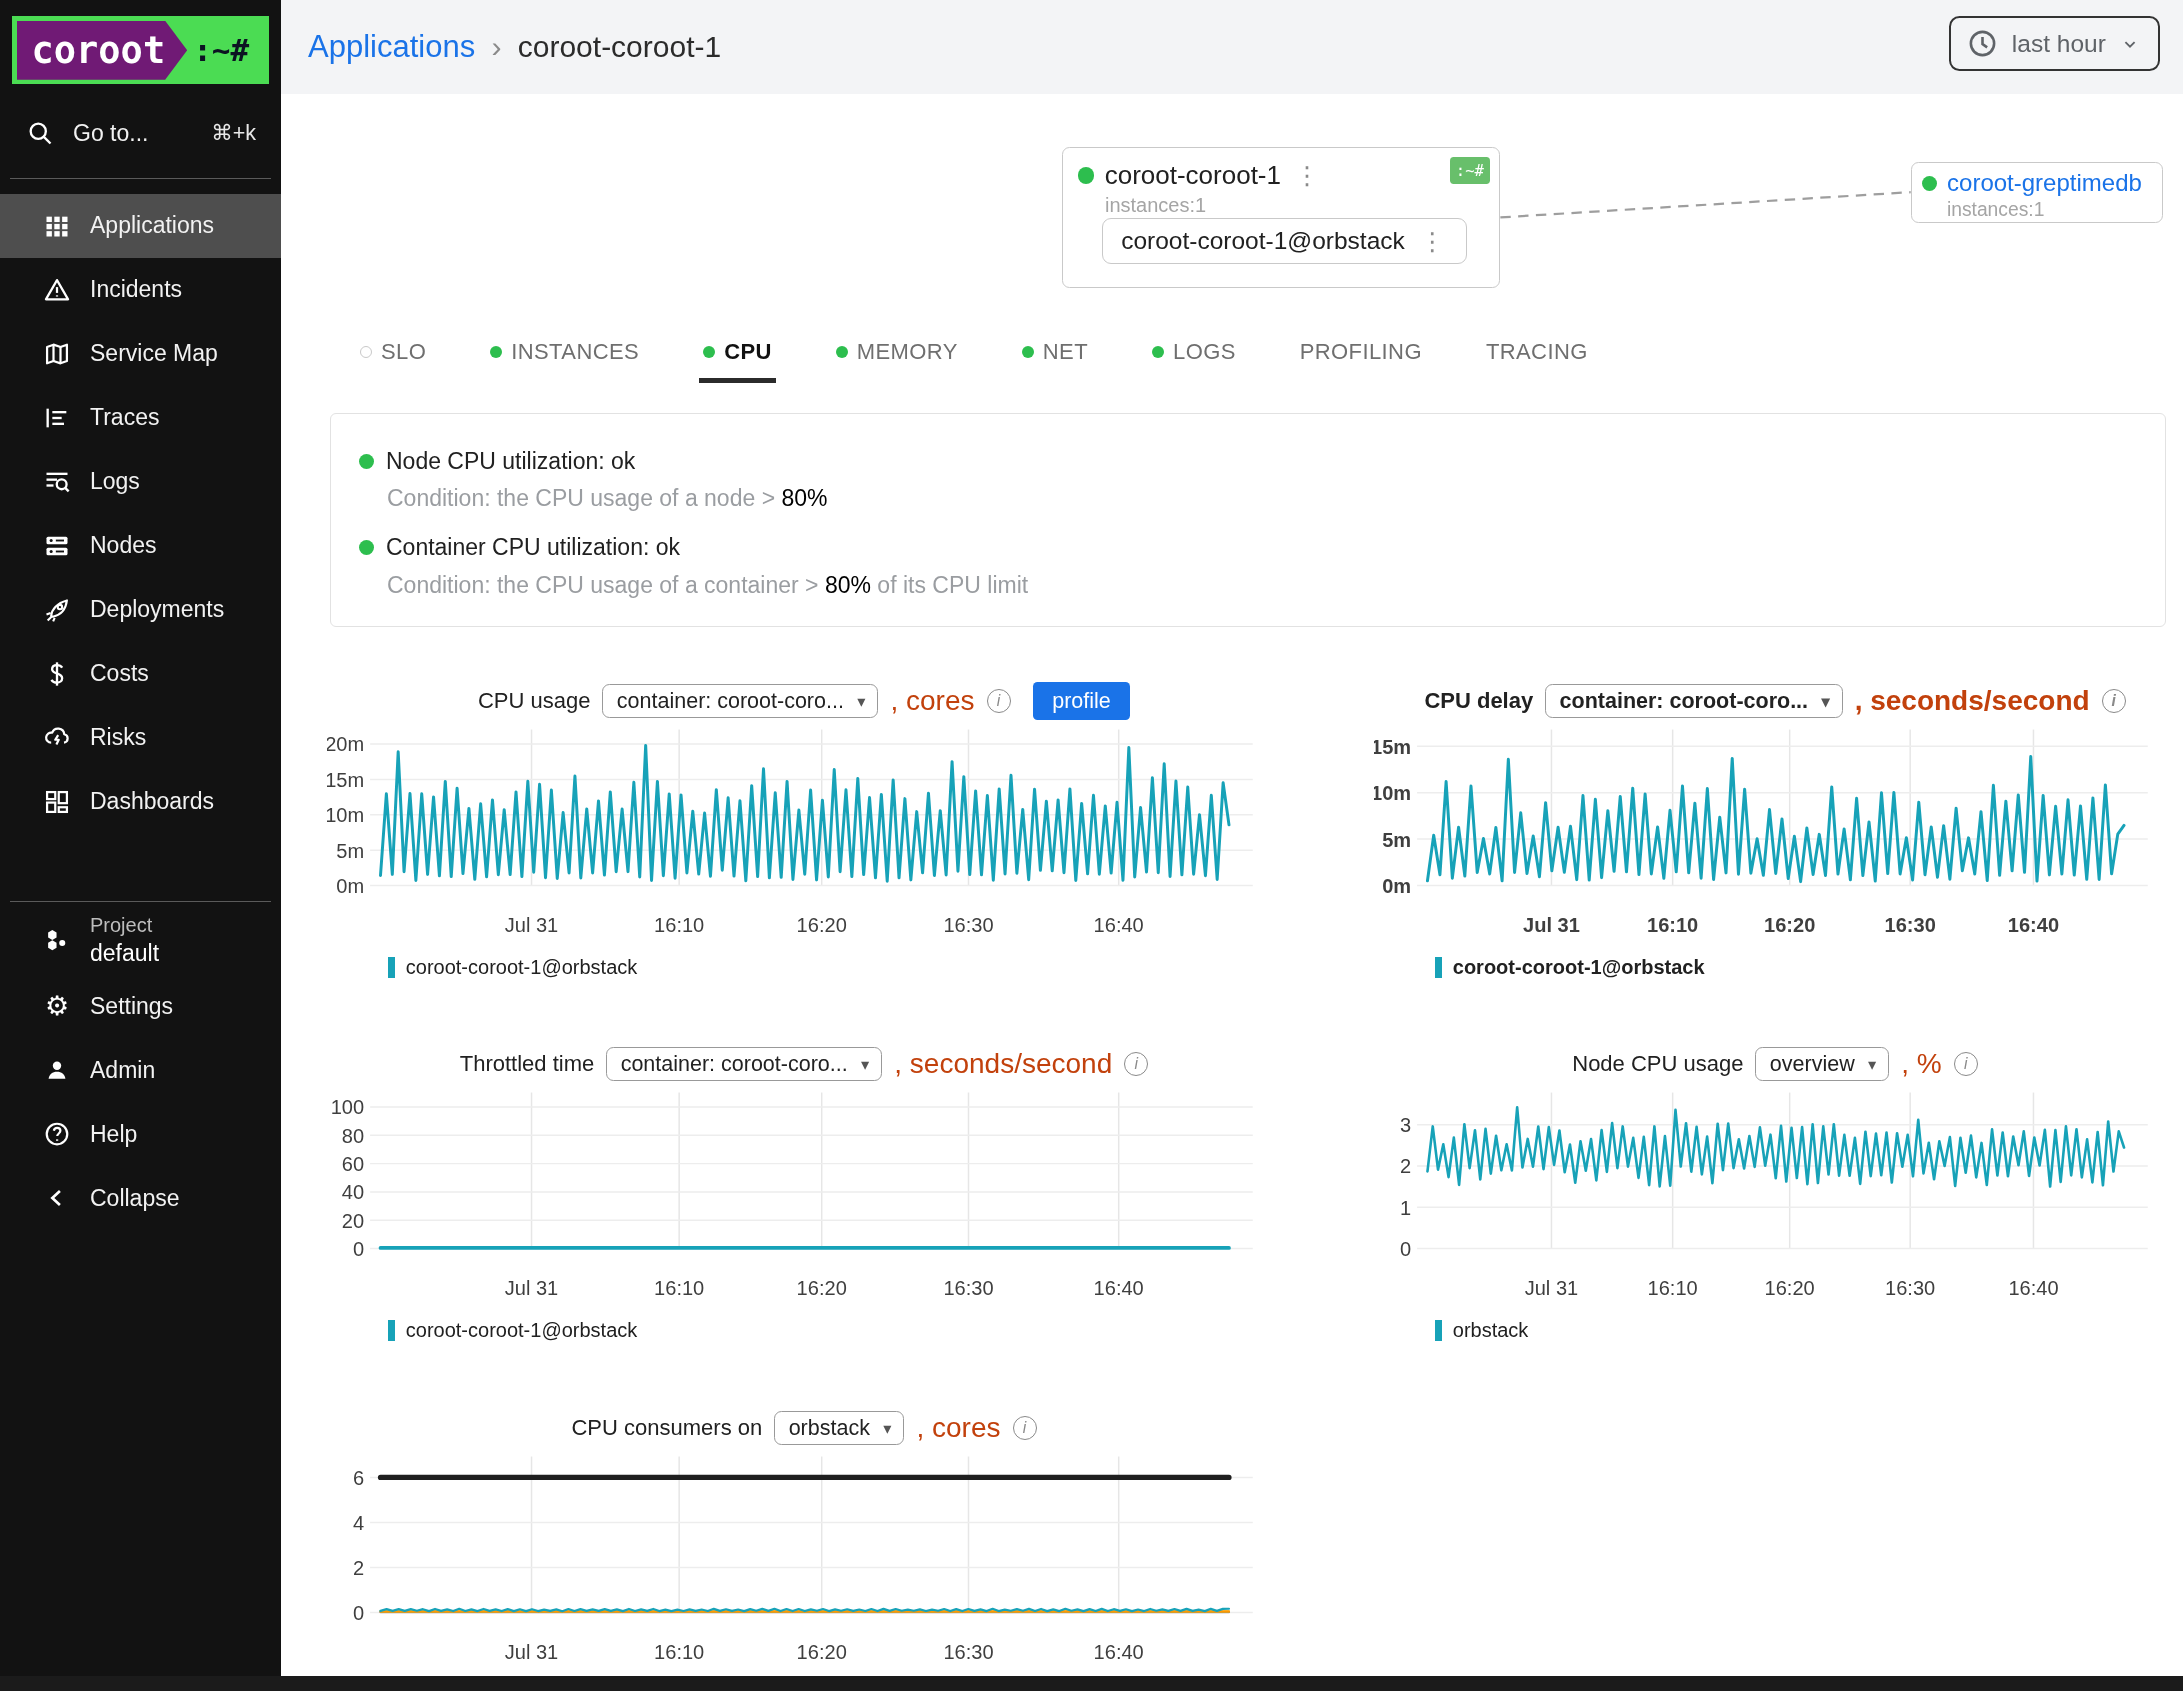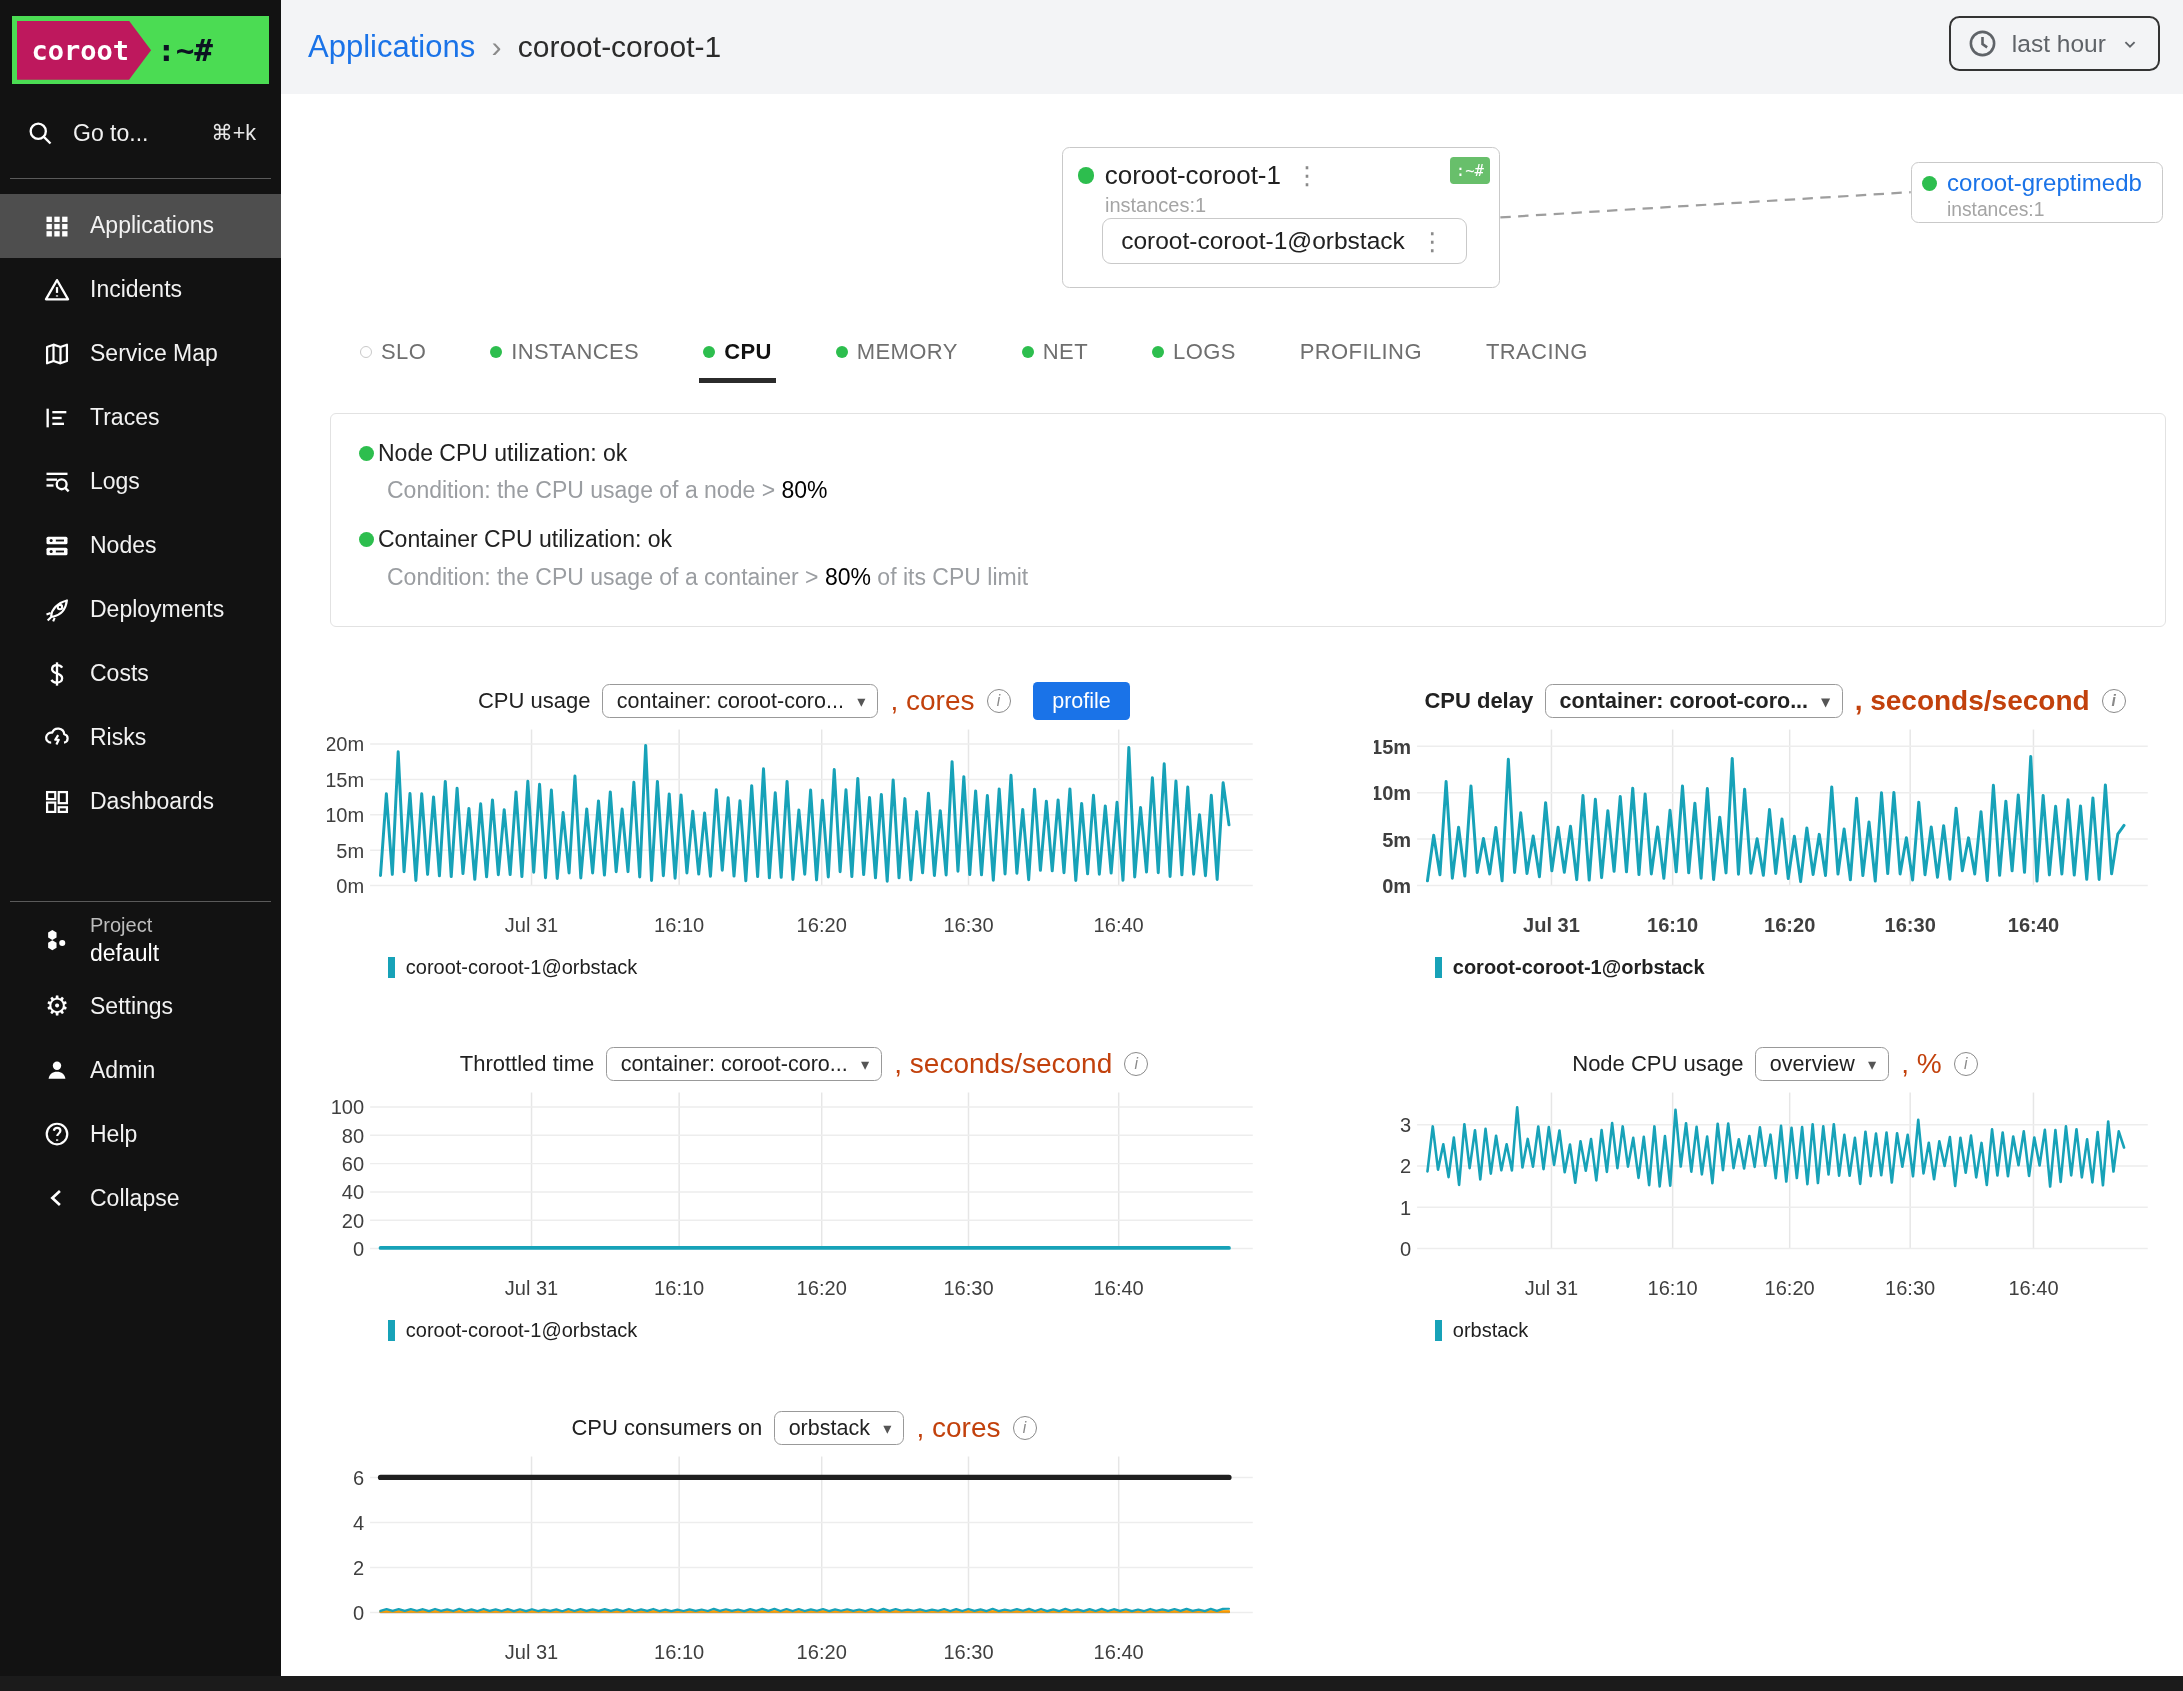--- a/index.html
+++ b/index.html
@@ -2,22 +2,22 @@
 <html style="font-size:12px"><head>
 <meta charset="utf-8">
 <style>
   html,body{margin:0;padding:0;background:#ffffff;}
   .app{position:relative;width:2183px;height:1692px;overflow:hidden;background:#fff;
        font-family:"Liberation Sans",sans-serif;color:#212121;}
 
   
   .sidebar{position:absolute;left:0;top:0;width:281px;height:1692px;background:#121212;color:#f2f2f2;z-index:4;}
   .logo{margin:16.3px 12px 18px 12px;height:68px;background:#4bdc53;display:flex;align-items:stretch;padding:4.5px;box-sizing:border-box;}
-  .logo-dark{flex:0 0 auto;display:flex;align-items:center;background:#be185d;color:#fff;
-    font-family:"DejaVu Sans Mono",monospace;font-weight:bold;font-size:27px;padding:0 22px 0 15px;
+  .logo-dark{flex:0 0 auto;display:flex;align-items:center;background:#701a75;color:#fff;
+    font-family:"DejaVu Sans Mono",monospace;font-weight:bold;font-size:37px;padding:0 22px 0 15px;
     clip-path:polygon(0 0,calc(100% - 22px) 0,100% 50%,calc(100% - 22px) 100%,0 100%);}
   .logo-suffix{display:flex;align-items:center;color:#0c1322;font-family:"DejaVu Sans Mono",monospace;
     font-weight:bold;font-size:31px;padding:0 7.4px 0 6px;}
   .goto{display:flex;align-items:center;height:62px;margin-top:10.4px;padding:0 25px;gap:18px;cursor:pointer;}
   .goto-label{font-size:23px;}
   .goto-short{margin-left:auto;font-size:21.5px;color:#e8e8e8;}
   .side-divider{border-top:0.7px solid #5a5a5a;margin:13.4px 10.4px 15px 10.4px;}
   .nav-item{display:flex;align-items:center;height:64px;padding:0 15px 0 42px;gap:18px;cursor:pointer;}
   .nav-item.active{background:#4e4e4e;}
   .nav-icon{width:30px;height:30px;display:inline-flex;align-items:center;justify-content:center;flex:0 0 30px;}
@@ -67,21 +67,21 @@
   .tab-label{font-size:22px;color:#6f6f6f;letter-spacing:0.4px;}
   .tab.active .tab-label{color:#111;font-weight:bold;}
   .tab.active::after{content:"";position:absolute;left:-4.5px;right:-4.5px;bottom:0;height:5.2px;background:#2b2b2b;}
   .tab-dot{width:12px;height:12px;border-radius:50%;}
   .tab-dot.green{background:#2dbe4e;}
   .tab-dot.ring{border:1.5px solid #c9c9c9;background:#fff;box-sizing:border-box;}
 
   
   .status-panel{position:absolute;left:49px;top:413px;width:1836px;height:214px;border:1.5px solid #e2e2e2;
     border-radius:6px;box-sizing:border-box;padding:22px 28px;}
-  .check{display:flex;align-items:center;gap:4px;margin-top:4px;}
+  .check{display:flex;align-items:center;gap:12px;margin-top:12px;}
   .check-dot{width:15px;height:15px;border-radius:50%;background:#2dbe4e;flex:0 0 auto;}
   .check-title{font-size:23px;color:#212121;}
   .check-cond{margin:10.4px 0 22px 28px;font-size:23px;color:#9a9da1;}
   .cond-threshold{color:#000000;}
 
   
   .chart-block{position:absolute;}
   #chart-0{left:46px;top:680px;width:954px;}
   #chart-1{left:1093px;top:680px;width:802px;font-weight:bold;}
   #chart-2{left:46px;top:1043px;width:954px;}

